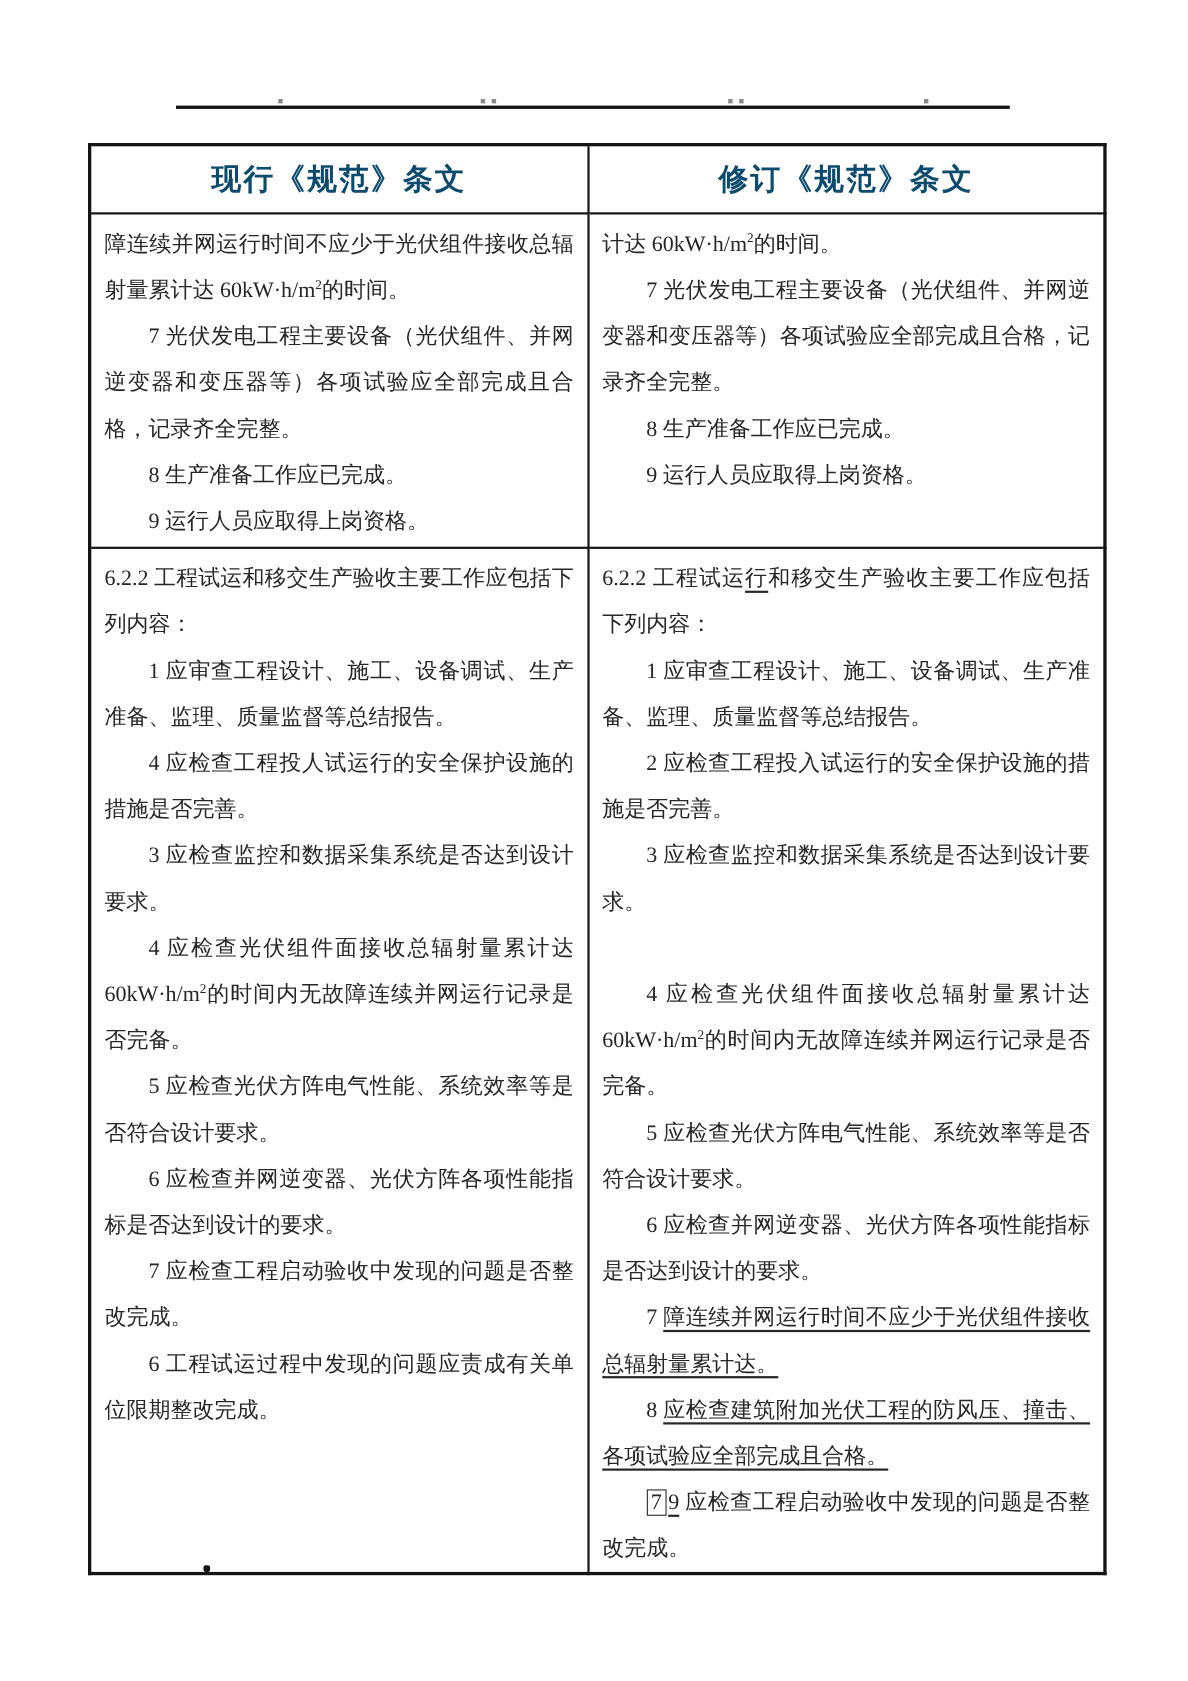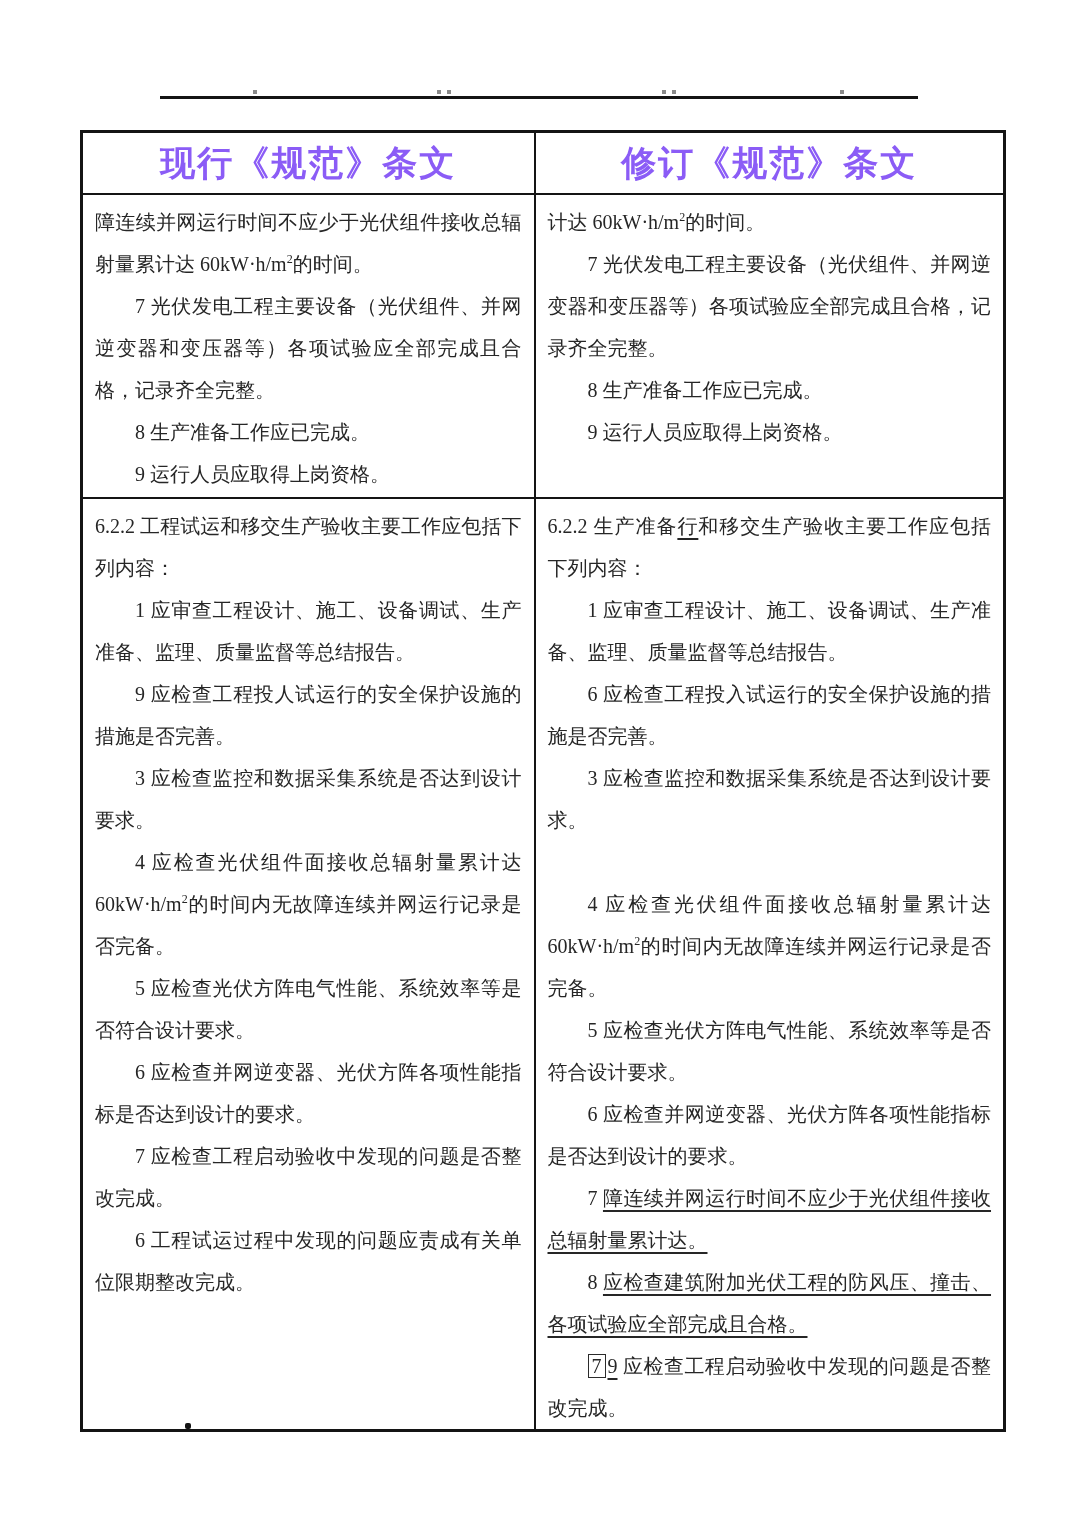--- a/index.html
+++ b/index.html
@@ -61,23 +61,23 @@
   table.cmp th, table.cmp td {
     border: 2px solid #141414;
     vertical-align: top;
   }
   table.cmp th {
     height: 58px;
     vertical-align: middle;
     text-align: center;
     font-family: "Liberation Sans", "DejaVu Sans", sans-serif;
     font-weight: bold;
-    font-size: 35px;
+    font-size: 27px;
     letter-spacing: 2px;
-    color: #8b5cf6;
+    color: #0c4a6e;
   }
   table.cmp td {
     padding: 6px 12px 0 12px;
     font-size: 20px;
     line-height: 42px;
     text-align: justify;
   }
   tr.row-0 td { height: 296px; }
   tr.row-1 td { height: 893px; }
 
@@ -134,32 +134,32 @@
           <p class="para"><span>计达 60kW·h/m</span><sup>2</sup><span>的时间。</span></p>
           <p class="para indent"><span>7 光伏发电工程主要设备（光伏组件、并网逆变器和变压器等）各项试验应全部完成且合格，记录齐全完整。</span></p>
           <p class="para indent"><span>8 生产准备工作应已完成。</span></p>
           <p class="para indent"><span>9 运行人员应取得上岗资格。</span></p>
         </td>
       </tr>
       <tr class="row-1">
         <td>
           <p class="para"><span>6.2.2 工程试运和移交生产验收主要工作应包括下列内容：</span></p>
           <p class="para indent"><span>1 应审查工程设计、施工、设备调试、生产准备、监理、质量监督等总结报告。</span></p>
-          <p class="para indent"><span>9 应检查工程投人试运行的安全保护设施的措施是否完善。</span></p>
+          <p class="para indent"><span>4 应检查工程投人试运行的安全保护设施的措施是否完善。</span></p>
           <p class="para indent"><span>3 应检查监控和数据采集系统是否达到设计要求。</span></p>
           <p class="para indent"><span>4 应检查光伏组件面接收总辐射量累计达 60kW·h/m</span><sup>2</sup><span>的时间内无故障连续并网运行记录是否完备。</span></p>
           <p class="para indent"><span>5 应检查光伏方阵电气性能、系统效率等是否符合设计要求。</span></p>
           <p class="para indent"><span>6 应检查并网逆变器、光伏方阵各项性能指标是否达到设计的要求。</span></p>
           <p class="para indent"><span>7 应检查工程启动验收中发现的问题是否整改完成。</span></p>
           <p class="para indent"><span>6 工程试运过程中发现的问题应责成有关单位限期整改完成。</span></p>
         </td>
         <td>
-          <p class="para"><span>6.2.2 生产准备</span><span class="u">行</span><span>和移交生产验收主要工作应包括下列内容：</span></p>
+          <p class="para"><span>6.2.2 工程试运</span><span class="u">行</span><span>和移交生产验收主要工作应包括下列内容：</span></p>
           <p class="para indent"><span>1 应审查工程设计、施工、设备调试、生产准备、监理、质量监督等总结报告。</span></p>
-          <p class="para indent"><span>6 应检查工程投入试运行的安全保护设施的措施是否完善。</span></p>
+          <p class="para indent"><span>2 应检查工程投入试运行的安全保护设施的措施是否完善。</span></p>
           <p class="para indent"><span>3 应检查监控和数据采集系统是否达到设计要求。</span></p>
           <p class="para indent gap"><span>4 应检查光伏组件面接收总辐射量累计达 60kW·h/m</span><sup>2</sup><span>的时间内无故障连续并网运行记录是否完备。</span></p>
           <p class="para indent"><span>5 应检查光伏方阵电气性能、系统效率等是否符合设计要求。</span></p>
           <p class="para indent"><span>6 应检查并网逆变器、光伏方阵各项性能指标是否达到设计的要求。</span></p>
           <p class="para indent"><span>7 </span><span class="u">障连续并网运行时间不应少于光伏组件接收总辐射量累计达。</span></p>
           <p class="para indent"><span>8 </span><span class="u">应检查建筑附加光伏工程的防风压、撞击、各项试验应全部完成且合格。</span></p>
           <p class="para indent"><span class="boxed">7</span><span class="u">9</span><span> 应检查工程启动验收中发现的问题是否整改完成。</span></p>
         </td>
       </tr>
     </tbody>

